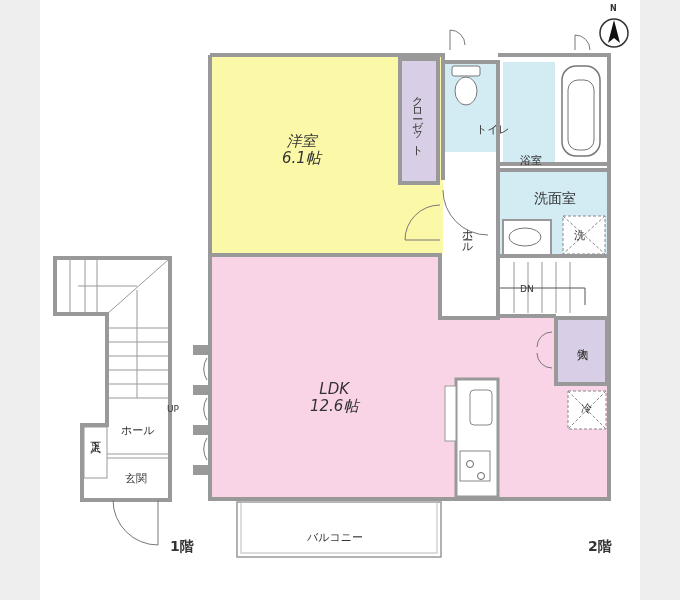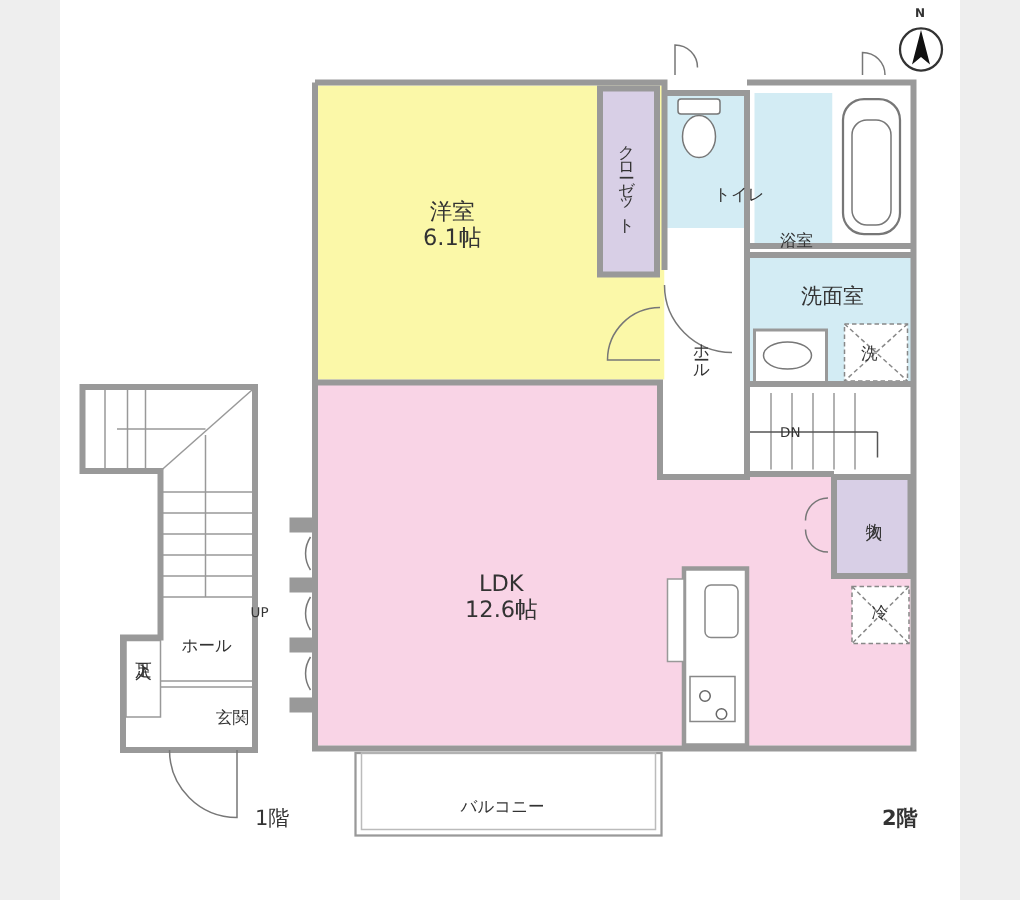--- a/index.html
+++ b/index.html
@@ -1,21 +1,21 @@
 <!DOCTYPE html>
 <html><head>
 <meta charset="utf-8">
 <style>
   html,body{margin:0;padding:0;}
   body{width:680px;height:600px;background:#eeeeee;font-family:"DejaVu Sans","Liberation Sans",sans-serif;position:relative;overflow:hidden;}
   .canvas{position:absolute;left:40px;top:0;width:600px;height:600px;background:#ffffff;}
   svg{position:absolute;left:0;top:0;}
   .lbl{position:absolute;font-size:13px;color:#333;white-space:nowrap;line-height:1.15;text-align:center;}
   .vert{writing-mode:vertical-rl;text-orientation:upright;font-size:11px;letter-spacing:0;}
-  .big{font-size:15px;}
+  .big{font-size:15px;font-style:italic;}
   .small{font-size:9px;padding-left:36px;}
 </style>
 </head>
 <body>
 
 <div class="canvas"></div>
 
 <svg width="680" height="600">
 
   <rect x="212" y="57" width="231" height="196" fill="#fbf8a8"></rect>
@@ -148,16 +148,16 @@
 <div class="lbl big" style="left:310px;top:381px;">
   <div>LDK</div>
     <div>12.6帖</div>
 </div>
 <div class="lbl vert" style="left:575px;top:340px;">物入</div>
 <div class="lbl" style="left:581px;top:403px;font-size:11px;">冷</div>
 <div class="lbl" style="left:307px;top:532px;font-size:11px;">バルコニー</div>
 <div class="lbl small" style="left:131px;top:404px;text-align:right;">UP</div>
 <div class="lbl" style="left:121px;top:425px;font-size:11px;">ホール</div>
 <div class="lbl vert" style="left:88px;top:433px;">下足入</div>
-<div class="lbl" style="left:125px;top:473px;font-size:11px;margin-left:19px;">玄関</div>
-<div class="lbl" style="left:170px;top:538px;font-size:14px;">1階</div>
+<div class="lbl" style="left:125px;top:473px;font-size:11px;">玄関</div>
+<div class="lbl" style="left:170px;top:538px;font-size:14px;font-weight:bold;">1階</div>
 <div class="lbl" style="left:588px;top:538px;font-size:14px;font-weight:bold;">2階</div>
 <div class="lbl" style="left:610px;top:4px;font-size:8px;font-weight:bold;">N</div>
 
 </body></html>

